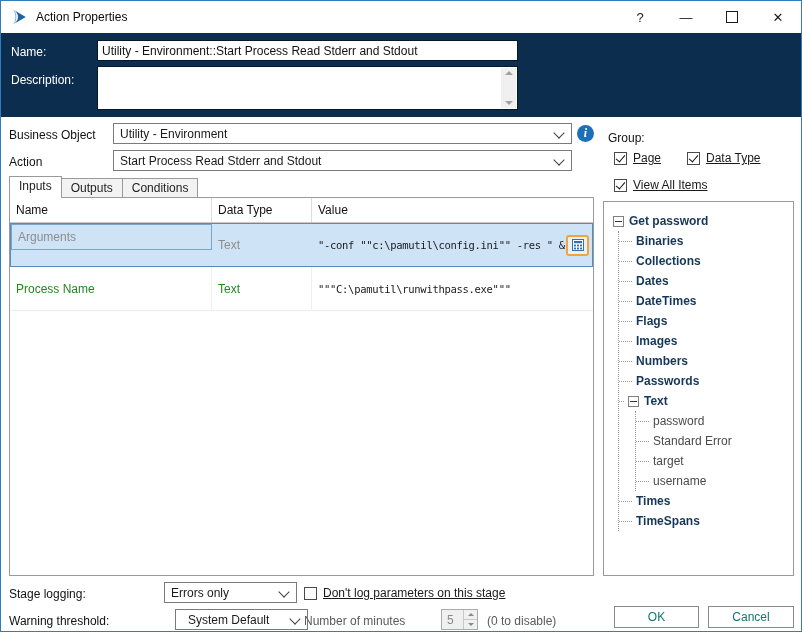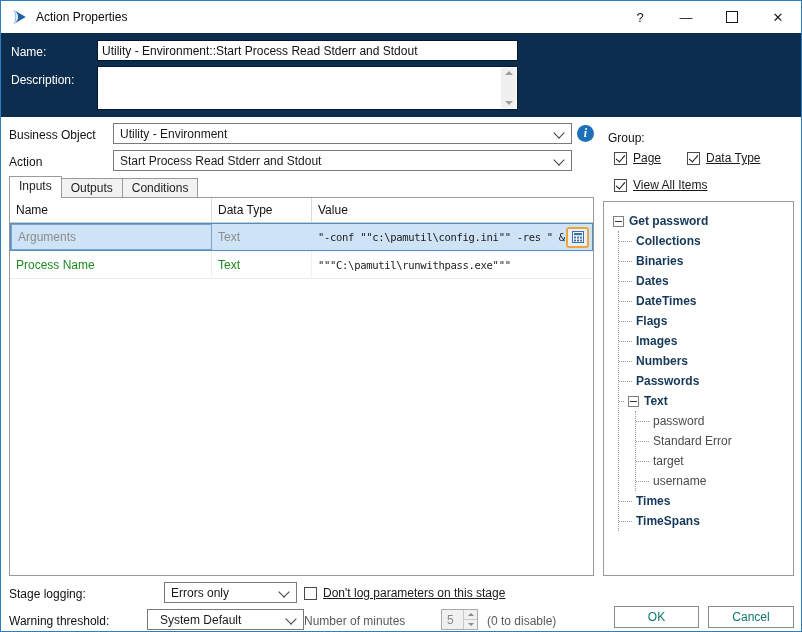--- a/index.html
+++ b/index.html
@@ -49,21 +49,21 @@
   .tab { box-sizing:border-box; height:19px; margin-bottom:1px; padding:2px 9px 0; border:1px solid #9a9a9a; border-bottom:none;
     background:#f2f2f2; color:#222; }
   .tab + .tab { margin-left:-1px; }
   .tab.active { height:22px; margin-bottom:0; background:#fff; z-index:4; position:relative; }
   
   .grid-panel { position:absolute; left:8px; top:196px; width:585px; height:379px; box-sizing:border-box;
     border:1px solid #9a9a9a; background:#fff; }
   .grid-header { display:flex; height:24px; border-bottom:1px solid #c8c8c8; }
   .gh-cell { box-sizing:border-box; padding:5px 6px 0; border-right:1px solid #dcdcdc; color:#111; }
   .w-name { width:202px; } .w-type { width:100px; } .w-value { flex:1; border-right:none; }
-  .grid-row { display:flex; height:28px; box-sizing:border-box; }
+  .grid-row { display:flex; height:44px; box-sizing:border-box; }
   .gc { box-sizing:border-box; display:flex; align-items:center; padding:0 6px; height:100%; overflow:hidden; white-space:nowrap; }
   .row-0 { background:#cfe3f7; border:1px solid #568cc2; }
   .row-0 .gc-name { width:201px; height:26px; border:1px solid #7aa4cc; color:#8c8c8c; }
   .row-0 .gc-type { width:100px; color:#8c8c8c; }
   .row-0 .gc-value { flex:1; padding-right:3px; }
   .row-1 { border-bottom:1px solid #ececec; }
   .row-1 .gc-name { width:202px; border-right:1px solid #f0f0f0; color:#1e8a1e; }
   .row-1 .gc-type { width:100px; border-right:1px solid #f0f0f0; color:#1e8a1e; }
   .row-1 .gc-value { flex:1; }
   .mono { font-family:"DejaVu Sans Mono", monospace; font-size:10.5px; letter-spacing:-0.3px; color:#1a1a1a; overflow:hidden; }
@@ -89,21 +89,21 @@
   .l1 { margin-left:5px; border-left:1px dotted #9a9a9a; }
   .l2 { margin-left:16px; border-left:1px dotted #9a9a9a; }
   .stub { flex:none; width:13px; border-top:1px dotted #9a9a9a; margin-right:4px; }
   .stub.s { width:5px; }
   .t-bold { font-weight:bold; color:#14375a; }
   .t-leaf { color:#4a4a4a; }
   
   .f-stage-lbl { left:8px; top:586px; }
   .combo-stage { left:163px; top:581px; width:133px; }
   .f-warn-lbl { left:8px; top:613px; }
-  .combo-warn { left:146px; top:608px; width:157px;padding-left:12px; }
+  .combo-warn { left:174px; top:608px; width:133px;padding-left:12px; }
   .f-min-lbl { left:303px; top:613px; color:#5a5a5a; }
   .f-hint { left:486px; top:613px; color:#5a5a5a; }
   .spinner { position:absolute; left:440px; top:608px; width:37px; height:21px; box-sizing:border-box;
     border:1px solid #ababab; background:#f0f0f0; display:flex; }
   .spin-val { flex:1; display:flex; align-items:center; padding-left:5px; color:#8a8a8a; }
   .spin-btns { width:13px; border-left:1px solid #c8c8c8; display:flex; flex-direction:column; }
   .spin-btn { flex:1; display:flex; align-items:center; justify-content:center; }
   .spin-btn + .spin-btn { border-top:1px solid #c8c8c8; }
   .tri-up-s { width:0; height:0; border-left:3px solid transparent; border-right:3px solid transparent; border-bottom:3.5px solid #8a8a8a; }
   .tri-down-s { width:0; height:0; border-left:3px solid transparent; border-right:3px solid transparent; border-top:3.5px solid #8a8a8a; }
@@ -218,25 +218,25 @@
   </div>
 
   <div class="tree-panel">
     <div class="trow">
       <span class="expander"></span>
       <span class="t-bold">Get password</span>
     </div>
     <div class="l1">
       <div class="trow">
           <span class="stub"></span>
+          <span class="t-bold">Binaries</span>
+        </div>
+      <div class="trow">
+          <span class="stub"></span>
           <span class="t-bold">Collections</span>
-        </div>
-      <div class="trow">
-          <span class="stub"></span>
-          <span class="t-bold">Binaries</span>
         </div>
       <div class="trow">
           <span class="stub"></span>
           <span class="t-bold">Dates</span>
         </div>
       <div class="trow">
           <span class="stub"></span>
           <span class="t-bold">DateTimes</span>
         </div>
       <div class="trow">

